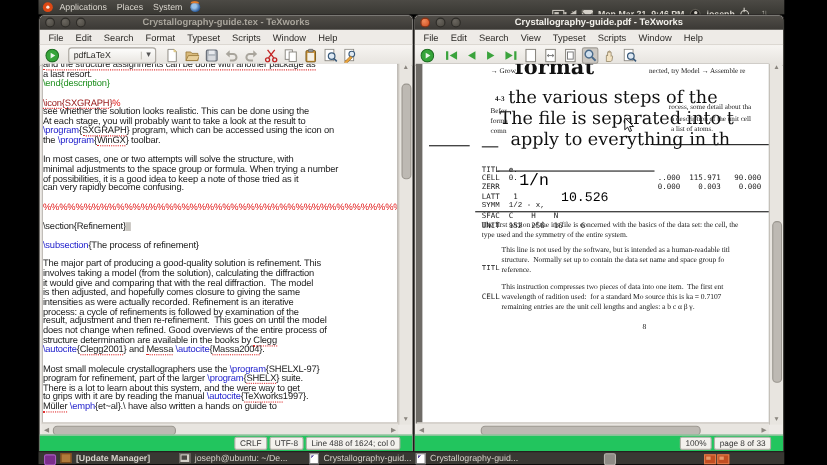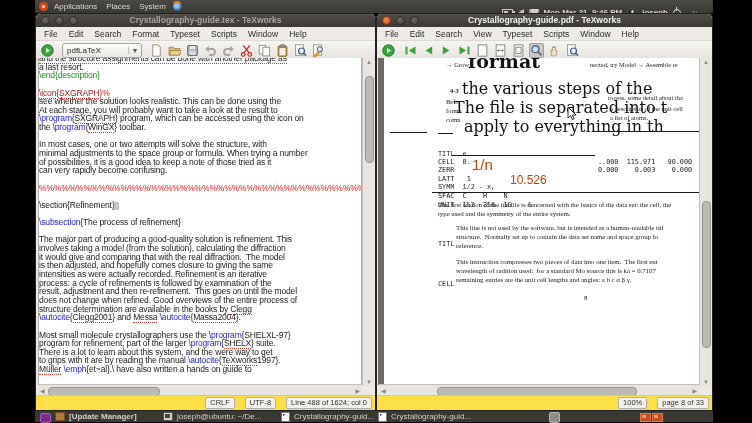--- a/index.html
+++ b/index.html
@@ -66,32 +66,32 @@
   .sp{border-bottom:1px dotted #e03030;}
   .cur{display:inline-block;width:5px;height:8px;background:#c9c6c1;vertical-align:-1px;}
   .editor-white-bg{position:absolute;left:2px;top:44px;right:13px;bottom:24px;background:#fff;border:1px solid #b3afa8;}
   
   .vscroll{position:absolute;width:11px;top:44px;bottom:24px;right:1px;background:#e8e5e0;border-left:1px solid #c5c1ba;}
   .vthumb{position:absolute;left:1.5px;width:7px;background:#bdb9b3;border:1px solid #9a968f;border-radius:4px;}
   .hscroll{position:absolute;height:11px;left:2px;right:13px;bottom:14px;background:#e8e5e0;border-top:1px solid #c5c1ba;}
   .hthumb{position:absolute;top:1.5px;height:7px;background:#bdb9b3;border:1px solid #9a968f;border-radius:4px;}
   .sarrow{position:absolute;font-size:6px;color:#8a867f;}
   
-  .statusbar{position:absolute;left:0;right:0;bottom:0;height:14px;background:#fde047;border-top:1px solid #c9c5bf;
-             display:flex;justify-content:flex-end;align-items:center;gap:10px;padding-right:3px;}
+  .statusbar{position:absolute;left:0;right:0;bottom:0;height:14px;background:#22c55e;border-top:1px solid #c9c5bf;
+             display:flex;justify-content:flex-end;align-items:center;gap:2px;padding-right:11px;}
   .sbox{border:1px solid #b3afa8;background:#f3f1ed;font-size:7.5px;padding:0 4px;height:10px;line-height:10px;color:#333;border-radius:2px;white-space:nowrap;}
   
   #pdf-view{position:absolute;left:1px;top:44px;right:13px;bottom:25px;background:#6e6b66;overflow:hidden;}
   #pdf-page{position:absolute;left:6px;top:0;width:317px;height:331px;background:#fff;overflow:hidden;}
   .ov{position:absolute;white-space:pre;color:#1a1a1a;}
   .ov.tiny{font:6.5px/7px "Liberation Serif",serif;}
   .ov.tinyb{font:bold 6.5px/7px "Liberation Serif",serif;}
   .ov.big{font:16px/17px "DejaVu Serif",serif;color:#111;}
   .ov.bigbold{font:bold 19px/20px "DejaVu Serif",serif;color:#111;}
-  .ov.bignum{font-family:Liberation Sans, sans-serif;color:#c2410c;}
+  .ov.bignum{font-family:Liberation Mono, monospace;color:#000000;}
   .ov.mono{font:6.8px/7px "DejaVu Sans Mono",monospace;margin-top:17px;}
   .ov.body{font:6.9px/7.5px "Liberation Serif",serif;letter-spacing:-0.05px;}
   .ov.rule{height:1px;background:#1a1a1a;}
   
   #taskbar{position:absolute;left:35px;top:411px;width:678px;height:11px;background:#393833;}
   .task{position:absolute;top:1px;height:9px;display:flex;align-items:center;gap:4px;}
   .tlabel{font-size:8px;color:#d5d1c9;white-space:nowrap;}
   .task.bold .tlabel{font-weight:bold;}
   .ticon{display:inline-block;}
   .i-update-purple{position:absolute;left:5px;top:1.5px;width:9px;height:8px;background:#7b2d8b;border:1px solid #a85ac0;border-radius:2px;}
@@ -401,21 +401,21 @@
           <div class="ov mono" style="left: 54px; top: 118px;">SFAC  C    H    N</div>
           <div class="ov mono" style="left: 54px; top: 127px;">UNIT  152  256  16    6</div>
           <div class="ov bignum" style="left: 126px; top: 116px; font-size: 12px; line-height: 13px;">10.526</div>
           <div class="ov rule" style="left: 48px; top: 134px; width: 268px;"></div>
           <div class="ov body" style="left: 54px; top: 143px;">The first section of the ins file is concerned with the basics of the data set: the cell, the</div>
           <div class="ov body" style="left: 54px; top: 152px;">type used and the symmetry of the entire system.</div>
           <div class="ov mono" style="left: 54px; top: 166px; font-family: Liberation Mono, monospace;">TITL</div>
           <div class="ov body" style="left: 72px; top: 166px;">This line is not used by the software, but is intended as a human-readable titl</div>
           <div class="ov body" style="left: 72px; top: 175px;">structure.  Normally set up to contain the data set name and space group fo</div>
           <div class="ov body" style="left: 72px; top: 184px;">reference.</div>
-          <div class="ov mono" style="left: 54px; top: 206px;">CELL</div>
+          <div class="ov mono" style="left: 54px; top: 192px;">CELL</div>
           <div class="ov body" style="left: 72px; top: 200px;">This instruction compresses two pieces of data into one item.  The first ent</div>
           <div class="ov body" style="left: 72px; top: 209px;">wavelength of radition used:  for a standard Mo source this is ka = 0.7107</div>
           <div class="ov body" style="left: 72px; top: 218px;">remaining entries are the unit cell lengths and angles: a b c α β γ.</div>
           <div class="ov body" style="left: 200px; top: 236px;">8</div>
         </div>
     </div>
     <div class="vscroll">
       <span class="sarrow" style="top:1px;left:3px;">▲</span>
       <div class="vthumb" style="top:143px;height:145px;"></div>
       <span class="sarrow" style="bottom:1px;left:3px;">▼</span>

